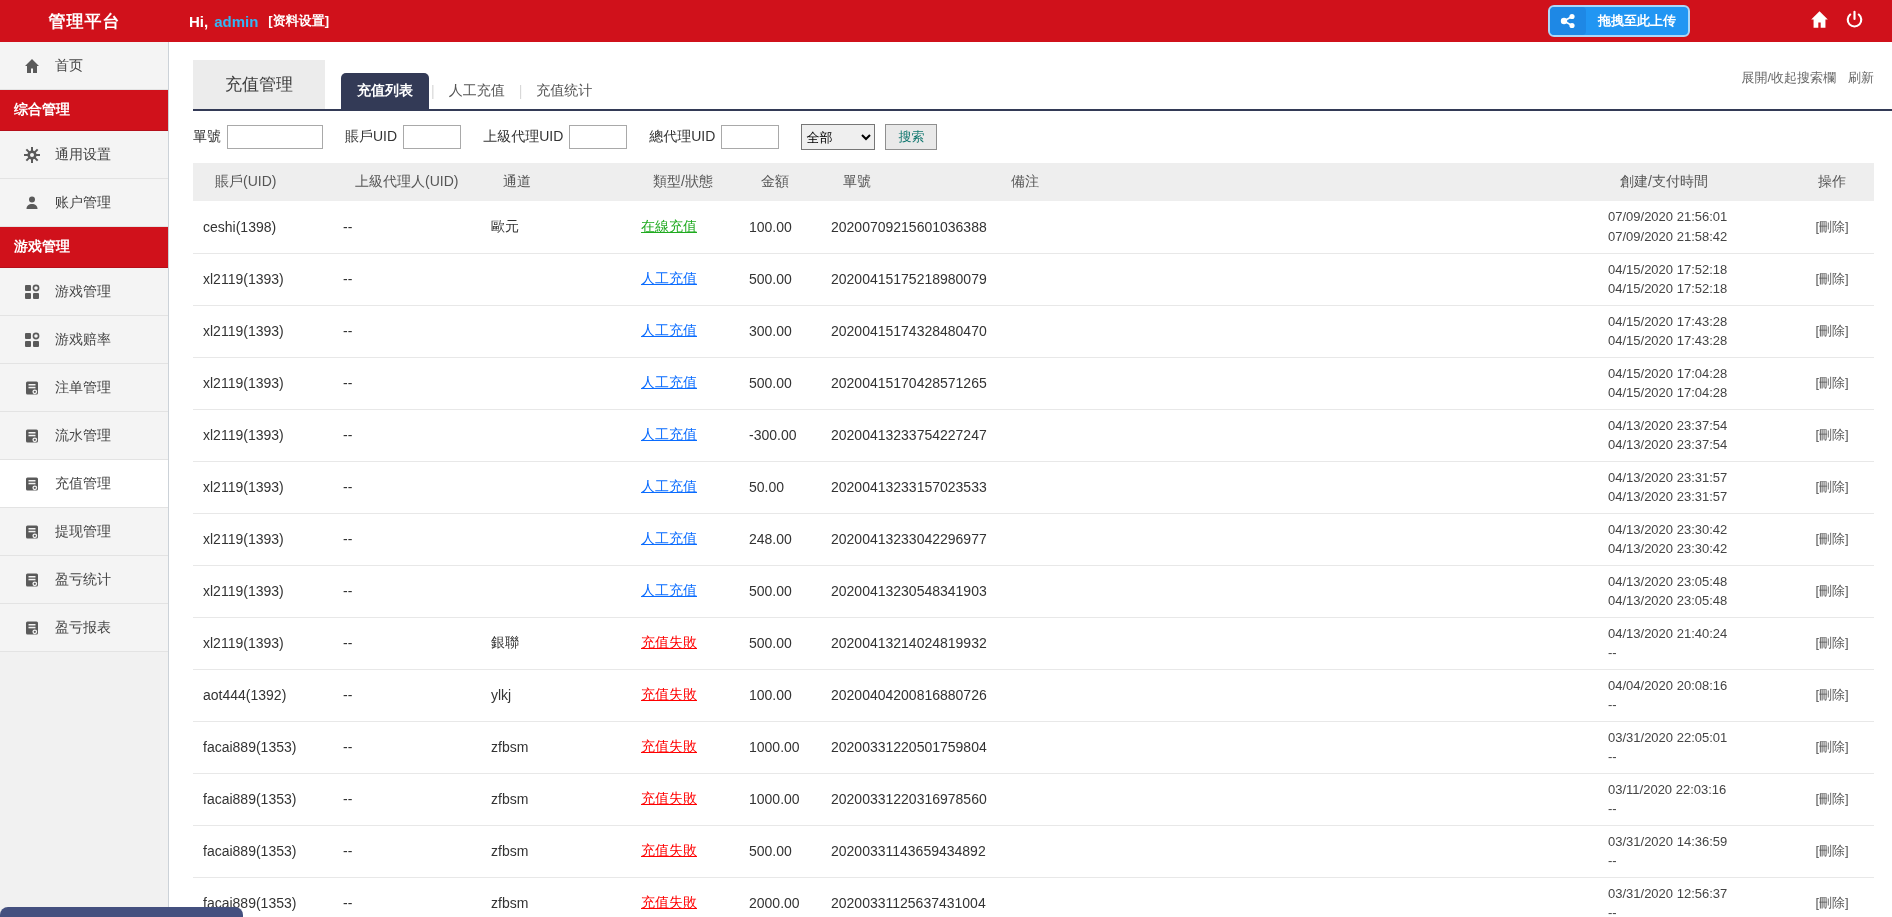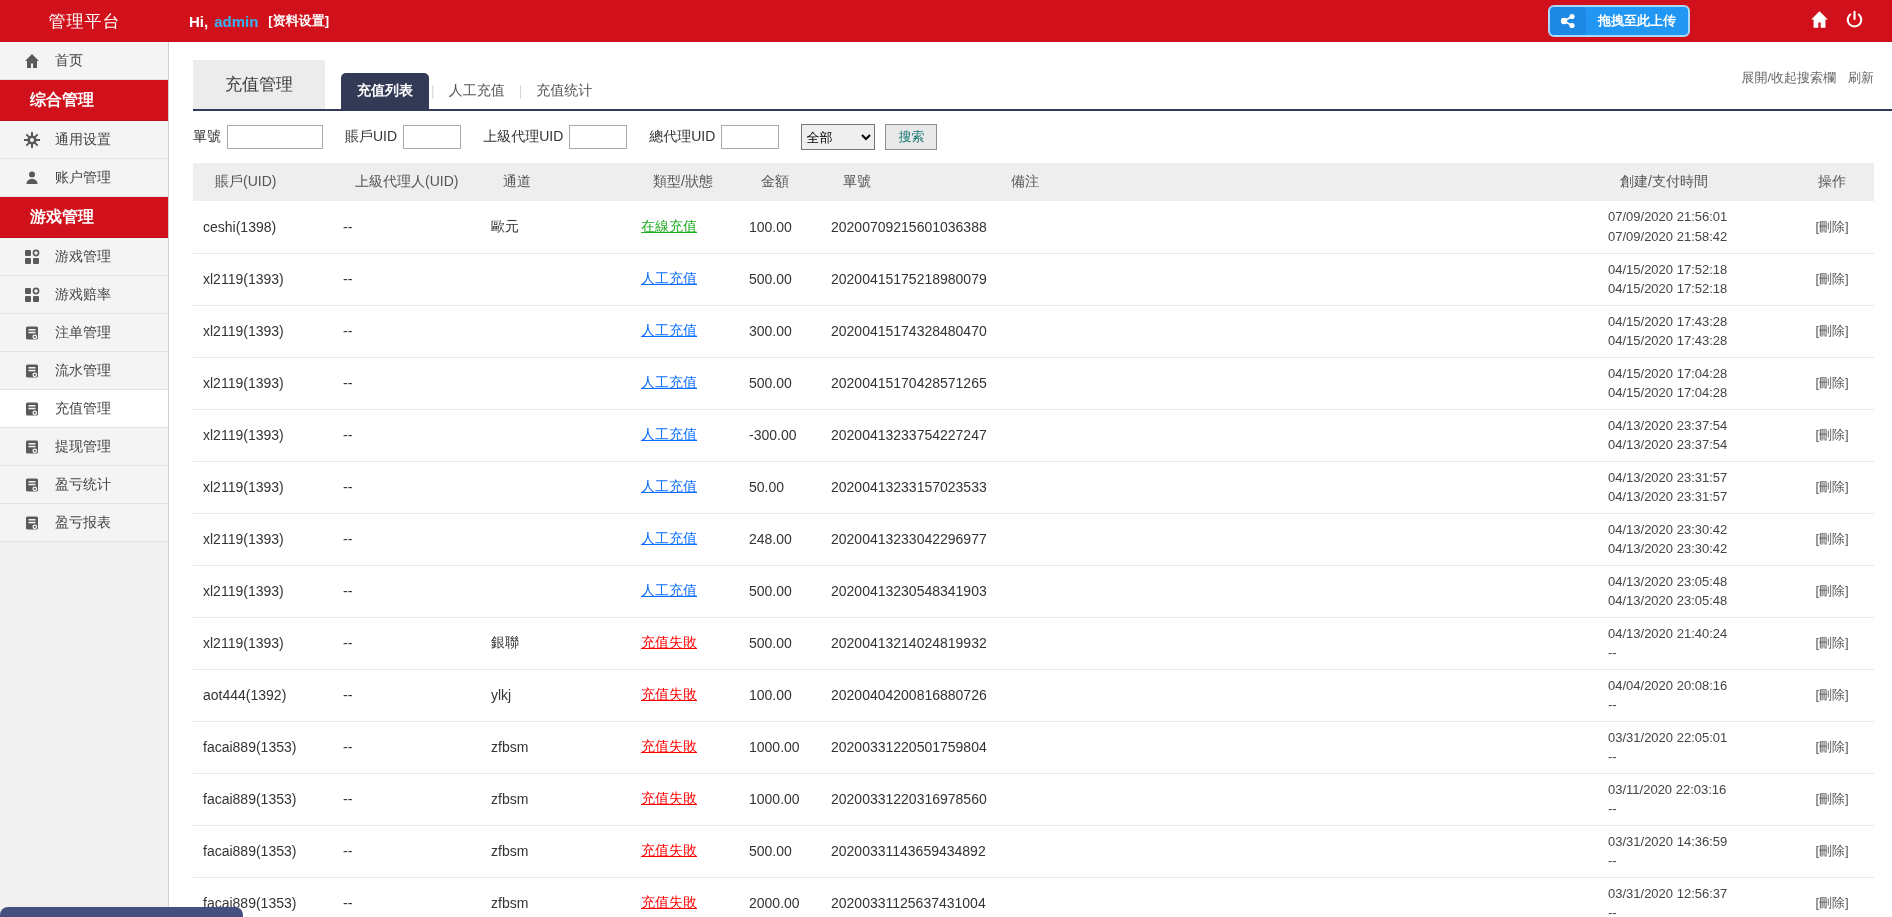--- a/index.html
+++ b/index.html
@@ -1,43 +1,43 @@
 <!DOCTYPE html>
 <html><head>
 <meta charset="utf-8">
 <style>
   * { box-sizing: border-box; margin: 0; padding: 0; }
   html,body { width:1892px; height:917px; overflow:hidden; background:#fff;
     font-family:"Liberation Sans","DejaVu Sans",sans-serif; }
 
   
   .topbar { height:42px; background:#d0111b; color:#fff; display:flex; align-items:center; position:relative; }
-  .topbar-title { width:169px; text-align:center; font-size:17px; font-weight:normal; letter-spacing:1px; }
+  .topbar-title { width:169px; text-align:center; font-size:17px; font-weight:bold; letter-spacing:1px; }
   .greeting { margin-left:20px; font-size:15px; font-weight:bold; }
   .username { color:#35b5f5; margin-left:6px; }
   .profile-link { margin-left:10px; font-size:13px; font-weight:bold; cursor:pointer; }
   .topbar-right { margin-left:auto; display:flex; align-items:center; }
   .upload-btn { display:flex; align-items:stretch; height:32px; border:2px solid #abd7f8; border-radius:6px;
     background:#2196f3; cursor:pointer; overflow:hidden; margin-right:120px; }
   .upload-icon { width:36px; display:flex; align-items:center; justify-content:center; background:#1e88e5; border-radius:4px; }
   .upload-icon svg { width:20px; height:20px; }
   .upload-text { display:flex; align-items:center; padding:0 12px; font-size:13px; font-weight:bold; color:#fff; }
   .top-icons { display:flex; align-items:center; gap:16px; margin-right:28px; }
   .top-icons svg { width:19px; height:19px; cursor:pointer; }
 
   
   .layout { display:flex; height:875px; position:relative; }
   .sidebar { width:169px; background:#f4f4f4; border-right:1px solid #ccd2d8; display:flex; flex-direction:column; }
-  .side-item { height:38px; display:flex; align-items:center; padding-left:24px; gap:15px;
+  .side-item { height:48px; display:flex; align-items:center; padding-left:24px; gap:15px;
     border-bottom:1px solid #e3e3e3; font-size:14px; color:#444; cursor:pointer; background:#f4f4f4; }
   .side-item.active { background:#fff; }
   .side-item .side-icon { width:16px; height:16px; display:flex; }
   .side-icon svg { width:16px; height:16px; fill:#5a5a5a; }
-  .side-section { height:41px; background:#d0111b; color:#fff; font-size:16px; font-weight:bold;
-    display:flex; align-items:center; padding-left:30px; border-bottom:1px solid #b50f1a; }
+  .side-section { height:41px; background:#d0111b; color:#fff; font-size:14px; font-weight:bold;
+    display:flex; align-items:center; padding-left:14px; border-bottom:1px solid #b50f1a; }
   .side-filler { flex:1; background:#f1f1f1; }
   .bottom-bar { position:absolute; left:0; bottom:0; width:243px; height:10px; background:#44507f;
     border-radius:8px 8px 0 0; z-index:6; }
 
   
   .content { flex:1; padding-left:24px; overflow:hidden; }
   .tabstrip { display:flex; align-items:flex-end; margin-top:18px; border-bottom:2px solid #333a56; padding-right:18px; }
   .page-tab { background:#ececec; color:#3c3c3c; font-size:17px; padding:13px 32px; cursor:default; }
   .sub-tabs { display:flex; align-items:center; margin-left:16px; font-size:14px; }
   .sub-tab { color:#555; padding:9px 12px; cursor:pointer; }

